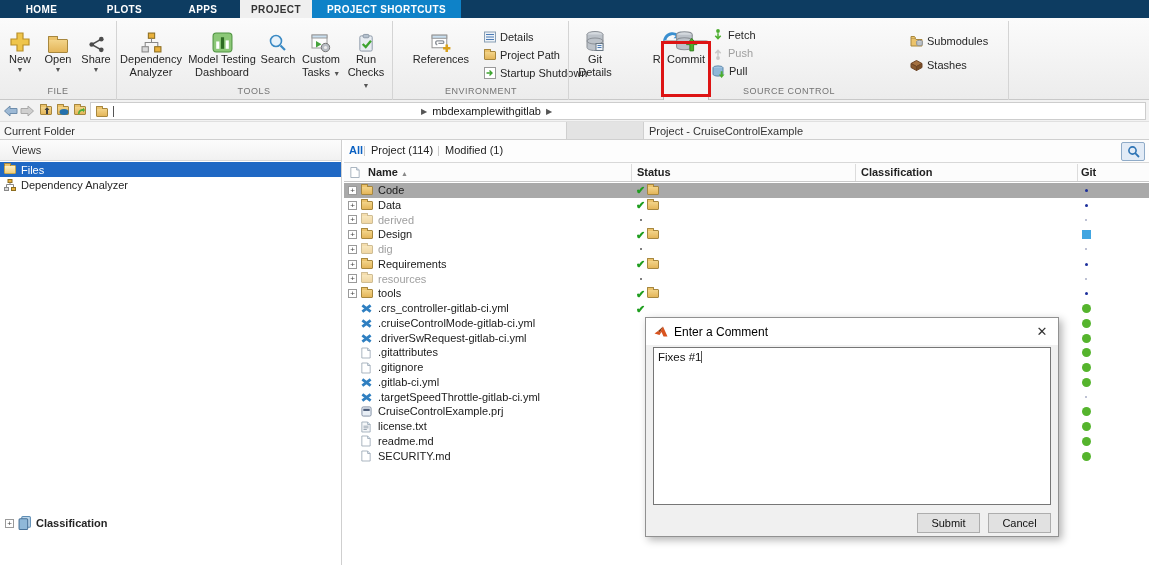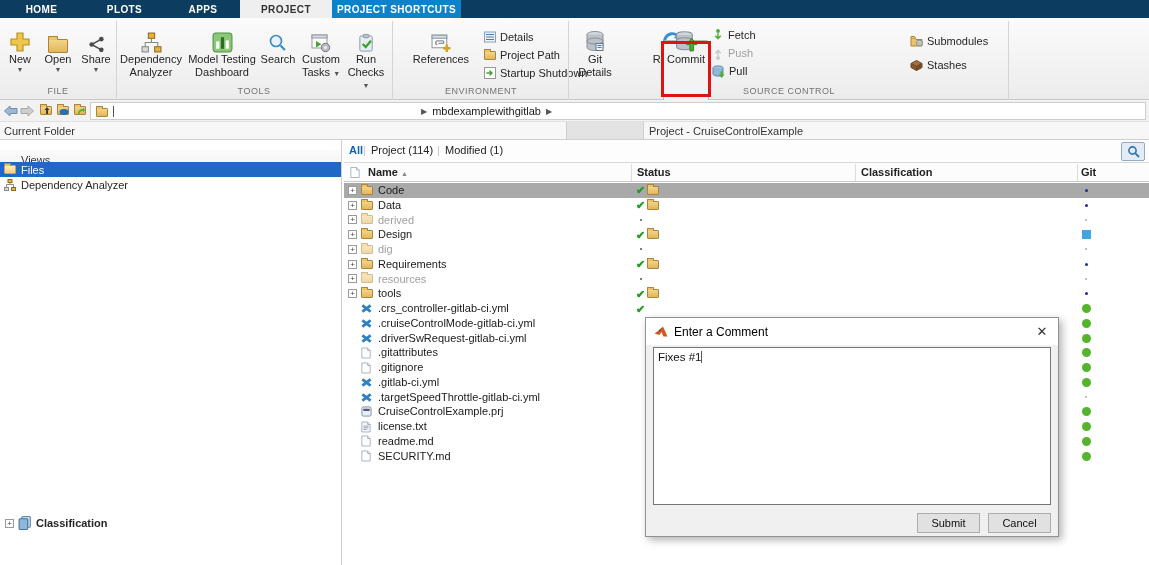--- a/index.html
+++ b/index.html
@@ -97,22 +97,22 @@
 </style>
 </head>
 <body>
 
 <div id="app">
 
   <div class="abs tabbar">
     <div class="rtab" style="width:83px">HOME</div>
     <div class="rtab" style="width:83px">PLOTS</div>
     <div class="rtab" style="width:74px">APPS</div>
-    <div class="rtab active" style="width:92px">PROJECT</div>
-    <div class="rtab contextual" style="width:129px">PROJECT SHORTCUTS</div>
+    <div class="rtab active" style="width:72px">PROJECT</div>
+    <div class="rtab contextual" style="width:149px">PROJECT SHORTCUTS</div>
   </div>
 
   <div class="abs ribbon">
 
     <div class="bigbtn" style="left:2px;width:36px">
       <div class="bicon">
         <svg width="22" height="22" viewBox="0 0 22 22">
             <path d="M8 2h6v6h6v6h-6v6H8v-6H2V8h6z" fill="#efc54b" stroke="#b98f28" stroke-width="1.2"></path>
           </svg>
       </div>
@@ -359,21 +359,21 @@
       </span>
     </div>
   </div>
 
   <div class="abs titlerow">
     <div class="titleseg" style="left:4px">Current Folder</div>
     <div class="titleseg" style="left:566px;width:78px;background:#e3e3e3;border-left:1px solid #cfcfcf;border-right:1px solid #cfcfcf"></div>
     <div class="titleseg" style="left:649px">Project - CruiseControlExample</div>
   </div>
 
-  <div class="abs panelhdr" style="left:0;top:150px;width:341px;height:21px;padding-left:21px">
+  <div class="abs panelhdr" style="left:0;top:140px;width:341px;height:21px;padding-left:12px">
     <span>Views</span>
   </div>
   <div class="abs viewrow sel" style="top:162px">
     <span class="cssfolder small" style="background:linear-gradient(#fdf0c8,#f0cf7d);border-color:#c9a94e"></span>
     <span>Files</span>
   </div>
   <div class="abs viewrow" style="top:177px">
     <svg width="12" height="12" viewBox="0 0 12 12">
         <rect x="4" y="0.5" width="4" height="3" fill="#e9b13c" stroke="#8c6d20"></rect>
         <path d="M6 3.5v2M2.5 8.5v-3h7v3" stroke="#888" fill="none"></path>

